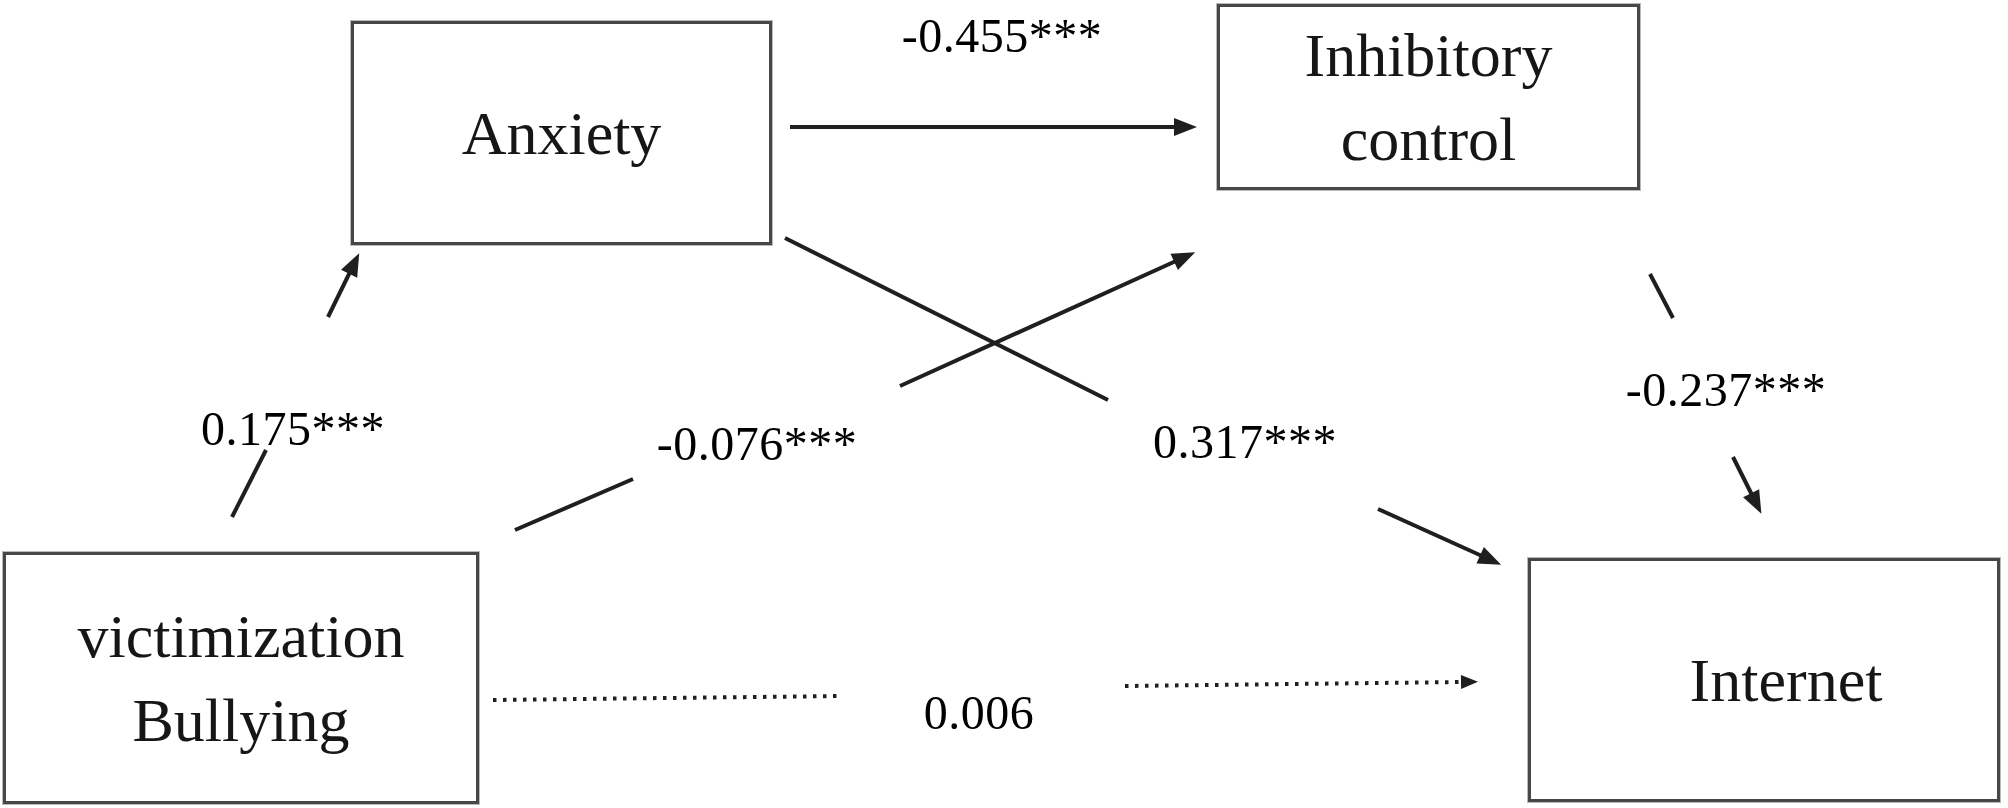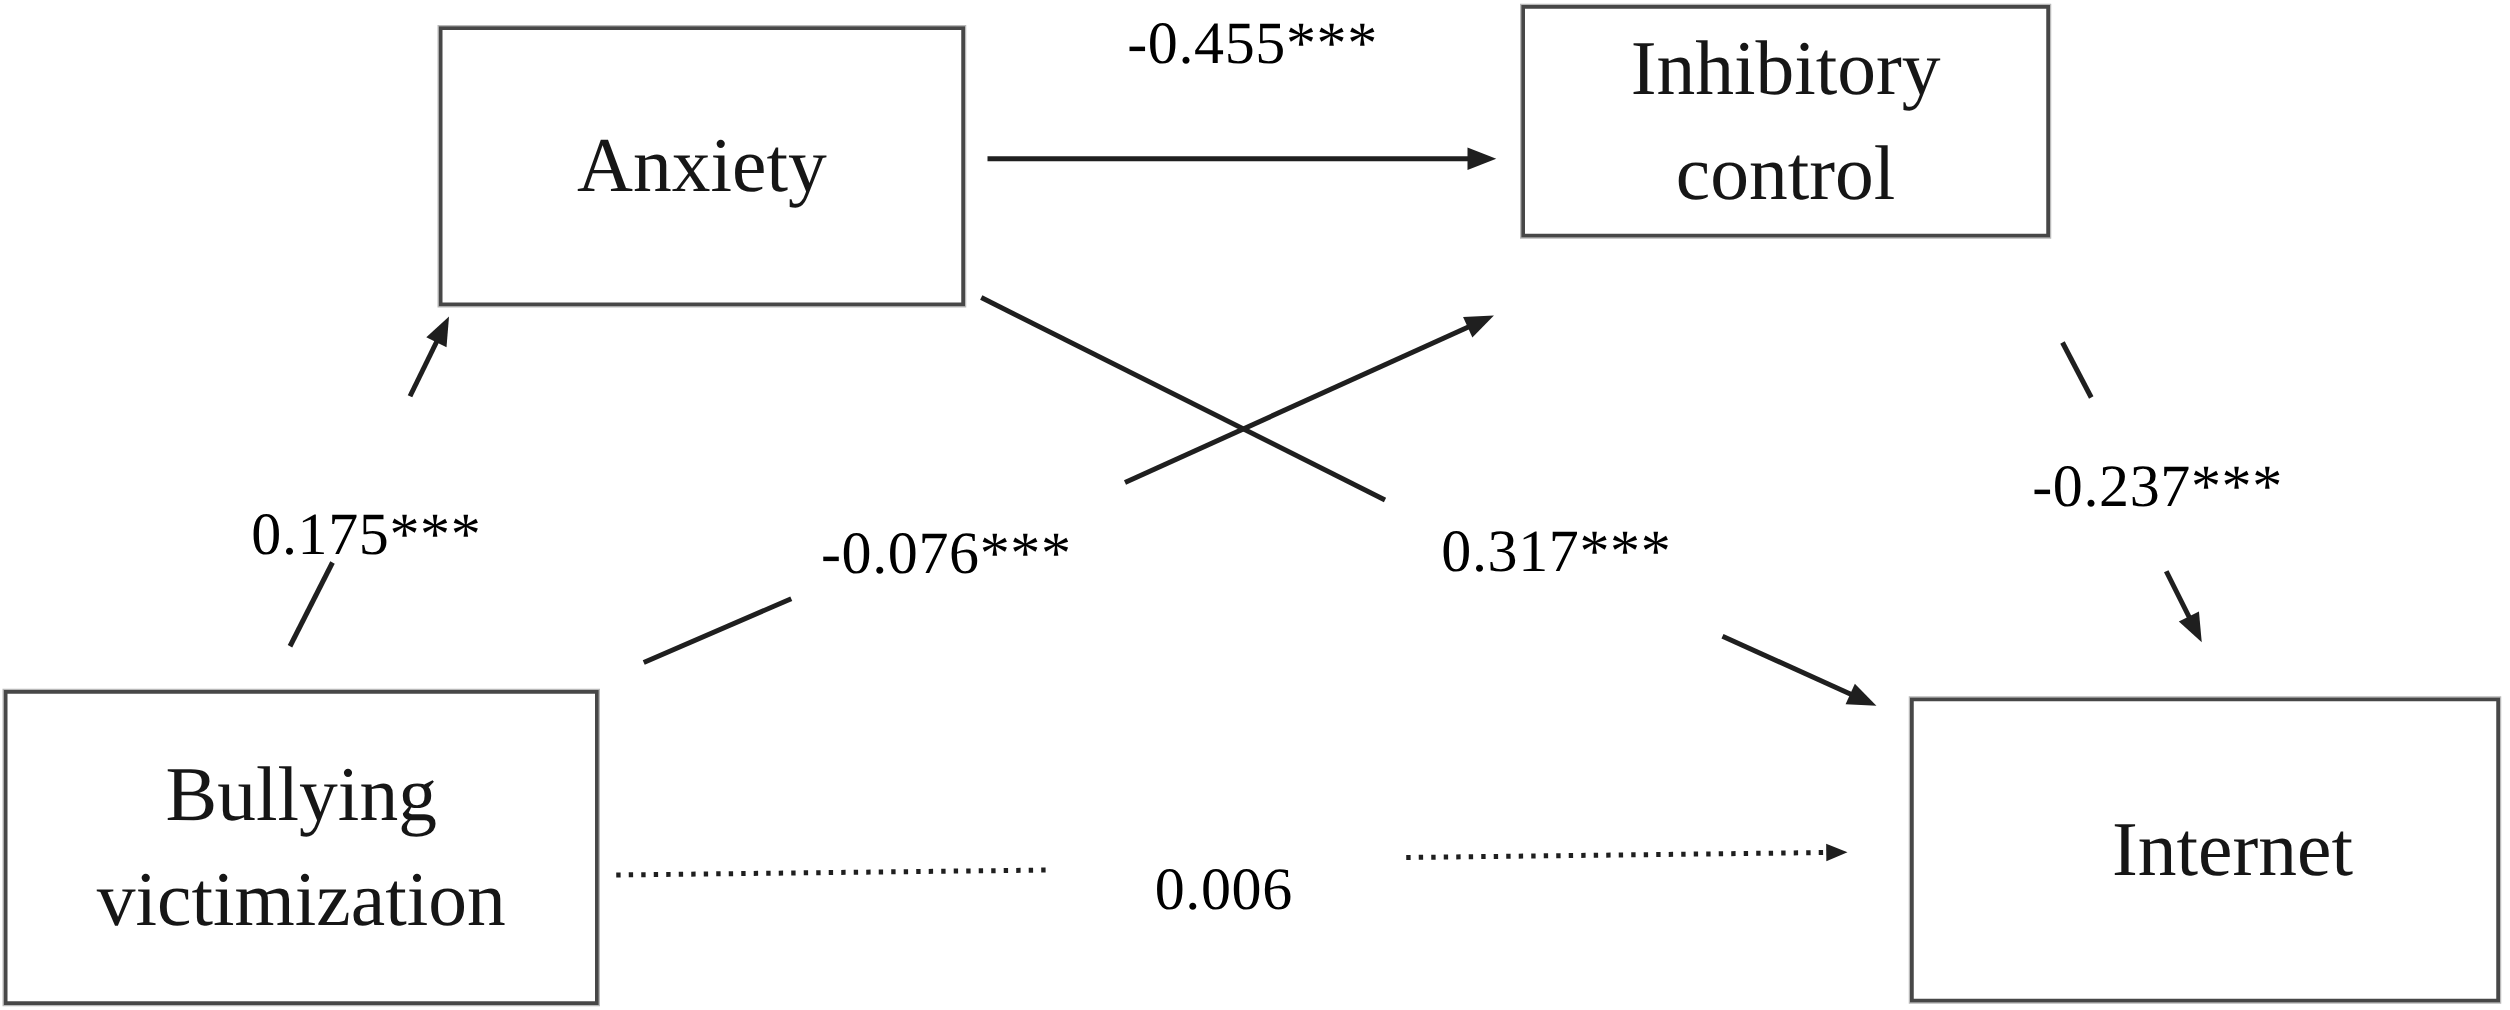--- a/index.html
+++ b/index.html
@@ -97,22 +97,22 @@
     <span>Anxiety</span>
     <span></span>
   </div>
 
   <div class="node node-inhibitory">
     <span>Inhibitory</span>
     <span>control</span>
   </div>
 
   <div class="node node-bullying">
+    <span>victimization</span>
     <span>Bullying</span>
-    <span>victimization</span>
   </div>
 
   <div class="node node-internet">
     <span>Internet</span>
   </div>
 
   <div class="coef coef-175">0.175***</div>
   <div class="coef coef-455">-0.455***</div>
   <div class="coef coef-076">-0.076***</div>
   <div class="coef coef-317">0.317***</div>

